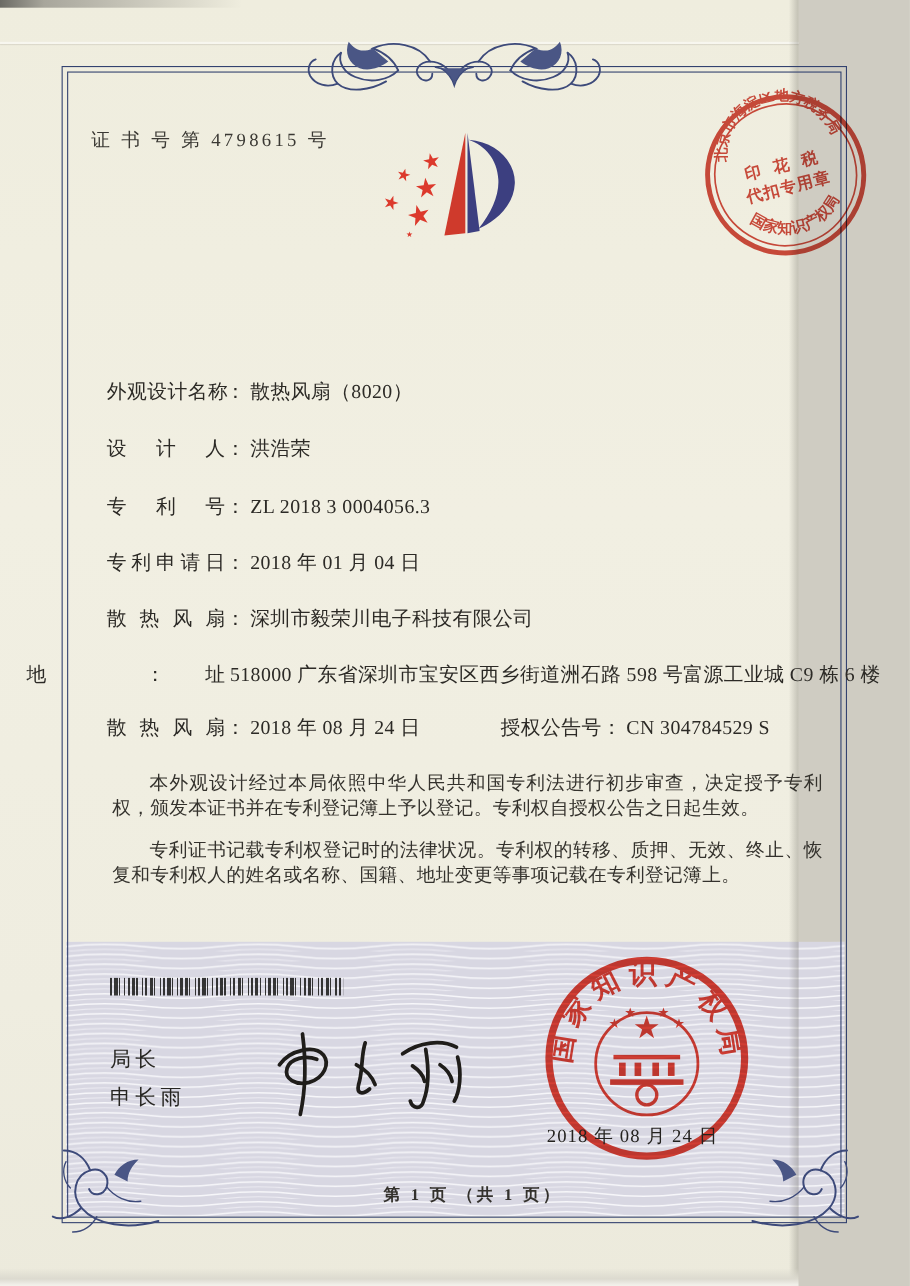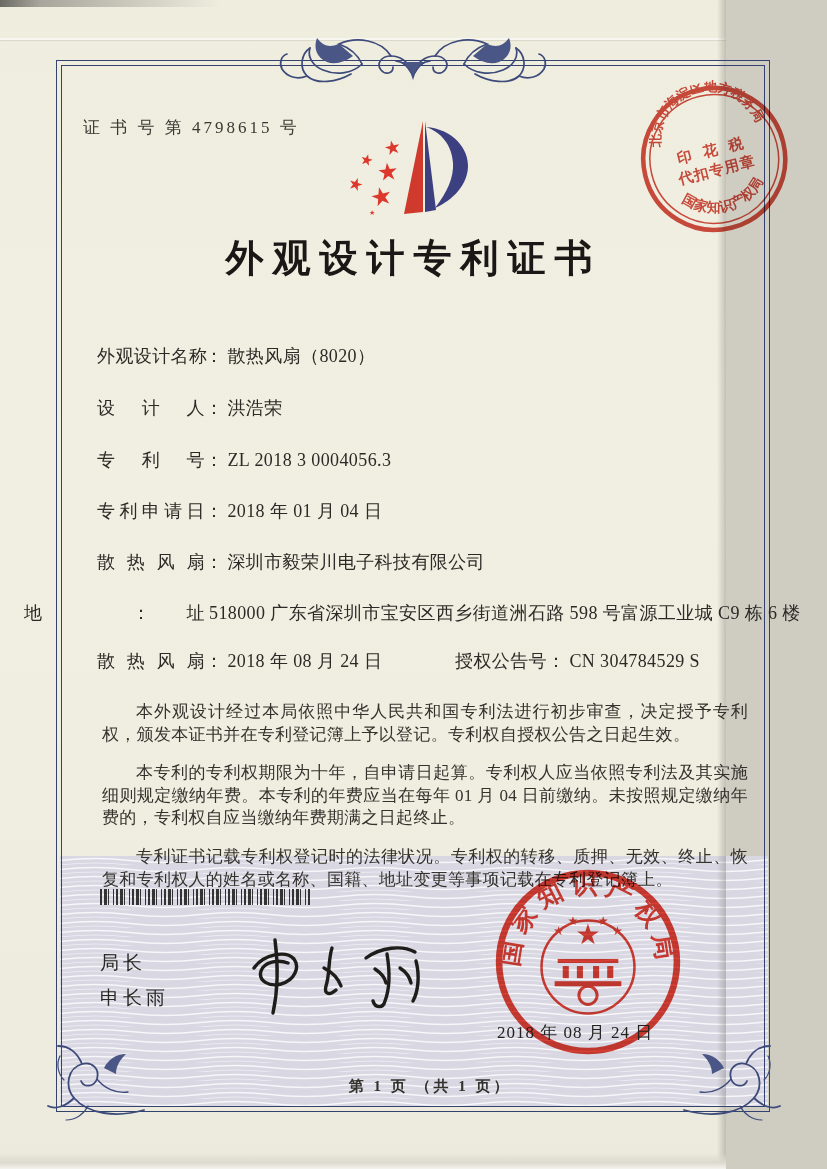--- a/index.html
+++ b/index.html
@@ -137,21 +137,20 @@
     <span class="star" style="left:8px;top:58px;font-size:17px;transform:rotate(18deg);">★</span>
     <span class="star" style="left:30px;top:66px;font-size:25px;transform:rotate(-14deg);">★</span>
     <span class="star" style="left:29px;top:92px;font-size:7px;">★</span>
     <svg style="position:absolute;left:55px;top:0;" width="80" height="102" viewBox="0 0 80 100">
       <path d="M28,2 L28,93 L9,95 Z" fill="#cf3a2c"></path>
       <path d="M30,2 L30,93 L41,91 Z" fill="#3c3f80"></path>
       <path d="M31,8 C58,10 74,30 73,48 C72,70 52,84 40,89 C52,74 59,58 58,44 C57,26 46,13 31,8 Z" fill="#3c3f80"></path>
     </svg>
   </div>
 
-  <div class="title">外观设计专利证书</div>
 
   <div class="fieldrow" style="top:344px;">
     <span class="f-label">外观设计名称</span><span class="f-colon">：</span><span>散热风扇（8020）</span>
   </div>
   <div class="fieldrow" style="top:396px;">
     <span class="f-label">设计人</span><span class="f-colon">：</span><span>洪浩荣</span>
   </div>
   <div class="fieldrow" style="top:448px;">
     <span class="f-label">专利号</span><span class="f-colon">：</span><span>ZL 2018 3 0004056.3</span>
   </div>
@@ -166,21 +165,20 @@
   </div>
   <div class="fieldrow" style="top:649px;">
     <span class="f-label">散热风扇</span><span class="f-colon">：</span><span>2018 年 08 月 24 日</span>
   </div>
   <div class="fieldrow row-grantno" style="top:649px;">
     <span>授权公告号</span><span class="f-colon">：</span><span>CN 304784529 S</span>
   </div>
 
   <div class="paras">
     <p>本外观设计经过本局依照中华人民共和国专利法进行初步审查，决定授予专利权，颁发本证书并在专利登记簿上予以登记。专利权自授权公告之日起生效。</p>
-    <p>本专利的专利权期限为十年，自申请日起算。专利权人应当依照专利法及其实施细则规定缴纳年费。本专利的年费应当在每年 01 月 04 日前缴纳。未按照规定缴纳年费的，专利权自应当缴纳年费期满之日起终止。</p>
     <p>专利证书记载专利权登记时的法律状况。专利权的转移、质押、无效、终止、恢复和专利权人的姓名或名称、国籍、地址变更等事项记载在专利登记簿上。</p>
   </div>
 
   <div class="barcode"></div>
 
   <div class="officer officer-title">局长</div>
   <div class="officer officer-name">申长雨</div>
 
   <svg class="signature" width="200" height="95" viewBox="0 0 200 95">
     <g fill="none" stroke="#1f1d1a" stroke-width="3.4" stroke-linecap="round">

